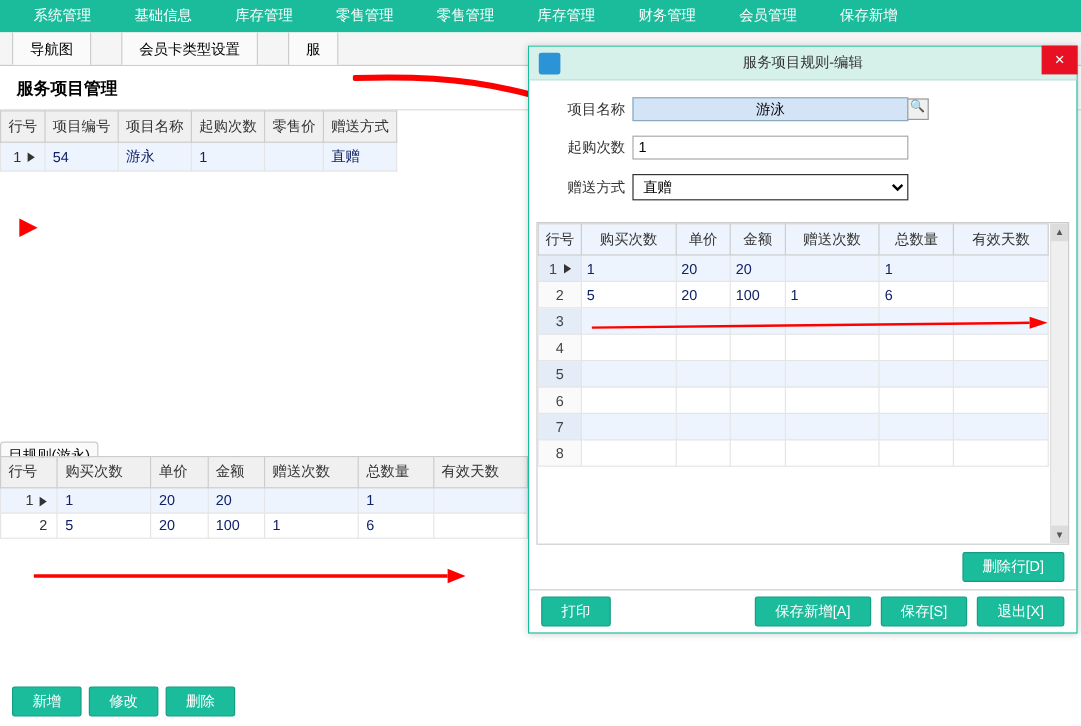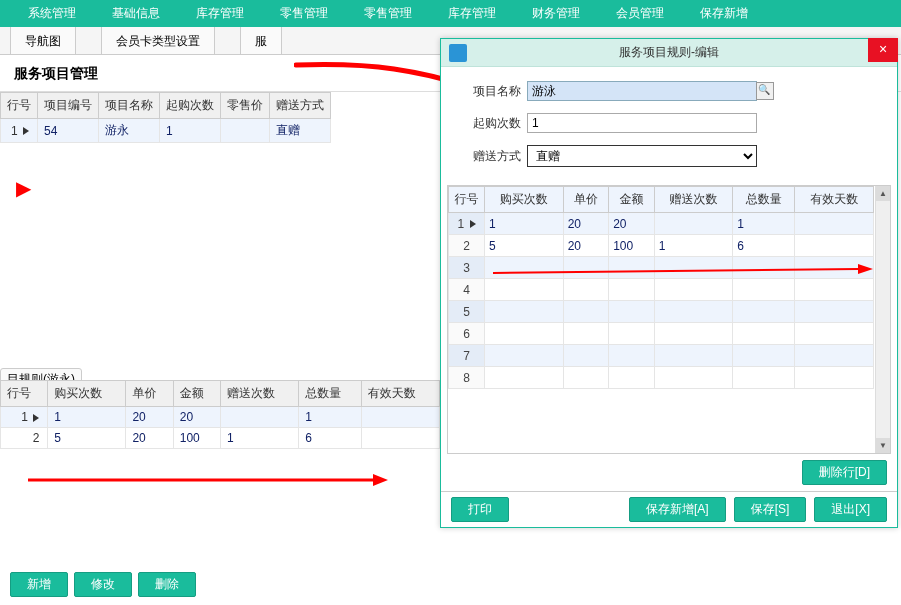--- a/index.html
+++ b/index.html
@@ -49,21 +49,21 @@
     
     .dialog { position: absolute; left: 440px; top: 38px; width: 458px; height: 490px; background: #fff; border: 1px solid #1abc9c; box-shadow: 0 0 6px rgba(0,0,0,0.2); display: flex; flex-direction: column; }
     .dlg-title { height: 28px; background: #d6f0ea; border-bottom: 1px solid #bfe3da; display: flex; align-items: center; position: relative; }
     .dlg-icon { width: 18px; height: 18px; background: #2a94d6; margin: 0 6px 0 8px; border-radius: 2px; }
     .dlg-title-text { position: absolute; left: 50%; transform: translateX(-50%); font-size: 12px; color: #333; }
     .dlg-close { position: absolute; right: -1px; top: -1px; width: 30px; height: 24px; background: #e81123; color: #fff; text-align: center; line-height: 22px; font-size: 14px; cursor: pointer; }
     
     .dlg-form { padding: 14px 20px 6px; font-size: 12px; }
     .form-row { display: flex; align-items: center; margin-bottom: 12px; }
     .form-label { width: 60px; text-align: right; margin-right: 6px; color: #333; }
-    .form-field { border: 1px solid #8ab; background: #d4e4f7; padding: 2px 4px; font-size: 12px; flex: 1; max-width: 230px; }
+    .form-field { border: 1px solid #8ab; background: #d4e4f7; padding: 2px 4px; font-size: 12px; flex: 1; max-width: 230px; text-align: center; }
     .form-field-plain { border: 1px solid #aaa; background: #fff; padding: 2px 4px; font-size: 12px; flex: 1; max-width: 230px; }
     .form-select { border: 1px solid #333; padding: 2px 4px; font-size: 12px; flex: 1; max-width: 230px; background: #fff; }
     .search-btn { width: 18px; height: 18px; border: 1px solid #999; background: #f0f0f0; margin-left: -1px; font-size: 10px; line-height: 14px; cursor: pointer; text-align: center; }
     
     .dlg-grid { margin: 0 6px; border: 1px solid #ccc; flex: 1; position: relative; overflow: hidden; }
     .dlg-grid table { width: calc(100% - 16px); border-collapse: collapse; font-size: 12px; }
     .dlg-grid th { background: #eef4fd; border: 1px solid #ccc; padding: 4px 4px; font-weight: normal; color: #333; text-align: center; }
     .dlg-grid td { border: 1px solid #e5e5e5; padding: 3px 4px; color: #126; height: 22px; }
     .dlg-grid td.rownum { text-align: center; color: #444; background: #fafafa; }
     .dlg-grid tr.zebra td { background: #eef4fd; }

